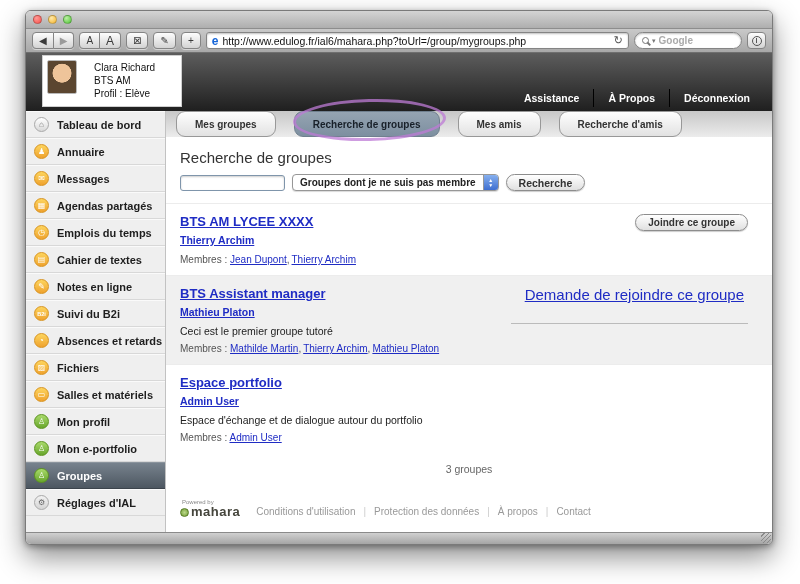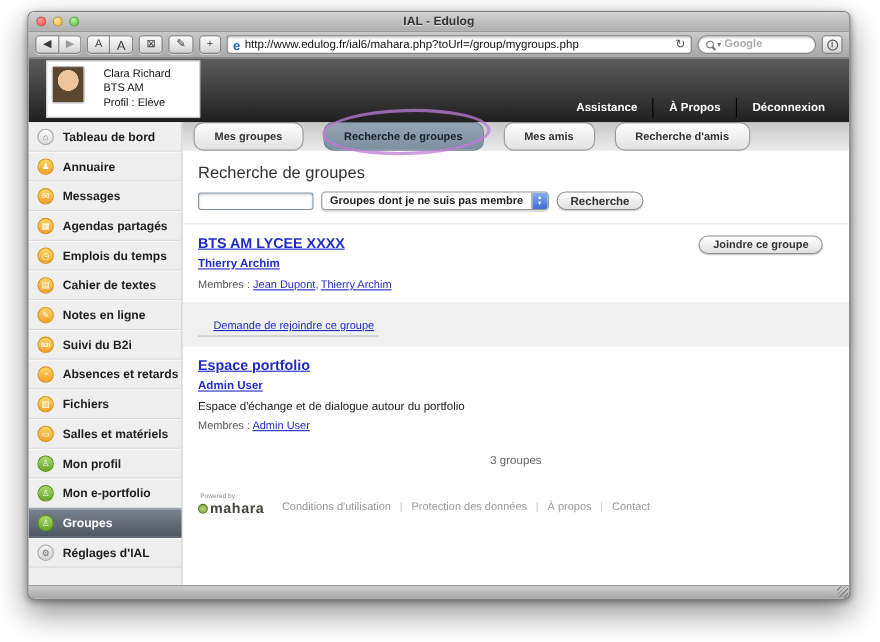--- a/index.html
+++ b/index.html
@@ -115,22 +115,22 @@
   .group-info { flex: 1; min-width: 0; }
   .g-name { font-size: 13px; font-weight: bold; color: #1f2cc4; text-decoration: underline;
     display: inline-block; cursor: pointer; }
   .g-owner { font-size: 10.5px; font-weight: bold; color: #1f2cc4; text-decoration: underline;
     display: inline-block; margin-top: 1px; cursor: pointer; }
   .g-desc { font-size: 10.5px; color: #222; margin-top: 5px; }
   .g-members { font-size: 10px; color: #555; margin-top: 6px; }
   .member-link { color: #1f2cc4; text-decoration: underline; cursor: pointer; }
   .member-link:not(:last-child)::after { content: ", "; color: #555; text-decoration: none; display: inline-block; padding-right: 2px; }
   .group-action { flex: none; padding-top: 2px; }
-  .row-action-link { font-size: 10px; color: #1f2cc4; text-decoration: underline;
-    border-bottom: 1px solid #bbb; padding: 0 4px 3px 14px; cursor: pointer; }
+  .row-action-link { font-size: 15px; color: #1f2cc4; text-decoration: underline;
+    border-bottom: 1px solid #bbb; padding: 0 4px 20px 14px; cursor: pointer; }
   .group-count { text-align: center; font-size: 10.5px; color: #666; margin: 10px 0 4px; }
 
   .footer { display: flex; align-items: flex-end; gap: 16px; padding: 18px 14px 0; }
   .logo-block { display: flex; flex-direction: column; line-height: 10px; }
   .powered-by { font-size: 6px; color: #888; margin-left: 2px; }
   .logo-line { display: flex; align-items: center; gap: 2px; }
   .logo-dot { width: 9px; height: 9px; border-radius: 50%; background: radial-gradient(#bcd98a,#6f9a33);
     border: 1px solid #567c24; }
   .logo-word { font-size: 13px; font-weight: bold; color: #45453c; letter-spacing: .5px; }
   .footer-links { display: flex; align-items: center; font-size: 10px; color: #999; }
@@ -151,21 +151,20 @@
 <body>
 
 <div class="window">
 
   <div class="titlebar">
     <div class="lights">
       <div class="light red"></div>
       <div class="light yellow"></div>
       <div class="light green"></div>
     </div>
-    <div class="win-title">IAL - Edulog</div>
   </div>
 
   <div class="toolbar">
     <div class="tb-group">
       <div class="tb-btn">◀</div>
       <div class="tb-btn dim">▶</div>
     </div>
     <div class="tb-group">
       <div class="tb-btn">A</div>
       <div class="tb-btn big-a">A</div>
@@ -299,20 +298,29 @@
               <span>Membres :</span>
               <span class="member-link">Jean Dupont</span><span class="member-link">Thierry Archim</span>
             </div>
           </div>
           <div class="group-action">
             <button class="btn-aqua" style="font-size:10px;">Joindre ce groupe</button>
           </div>
         </div>
 
         <div class="group-row alt">
+          <div class="group-info">
+            <a class="g-name">BTS Assistant manager</a><br>
+            <a class="g-owner">Mathieu Platon</a>
+            <div class="g-desc">Ceci est le premier groupe tutoré</div>
+            <div class="g-members">
+              <span>Membres :</span>
+              <span class="member-link">Mathilde Martin</span><span class="member-link">Thierry Archim</span><span class="member-link">Mathieu Platon</span>
+            </div>
+          </div>
           <div class="group-action">
             <a class="row-action-link">Demande de rejoindre ce groupe</a>
           </div>
         </div>
 
         <div class="group-row">
           <div class="group-info">
             <a class="g-name">Espace portfolio</a><br>
             <a class="g-owner">Admin User</a>
             <div class="g-desc">Espace d'échange et de dialogue autour du portfolio</div>

